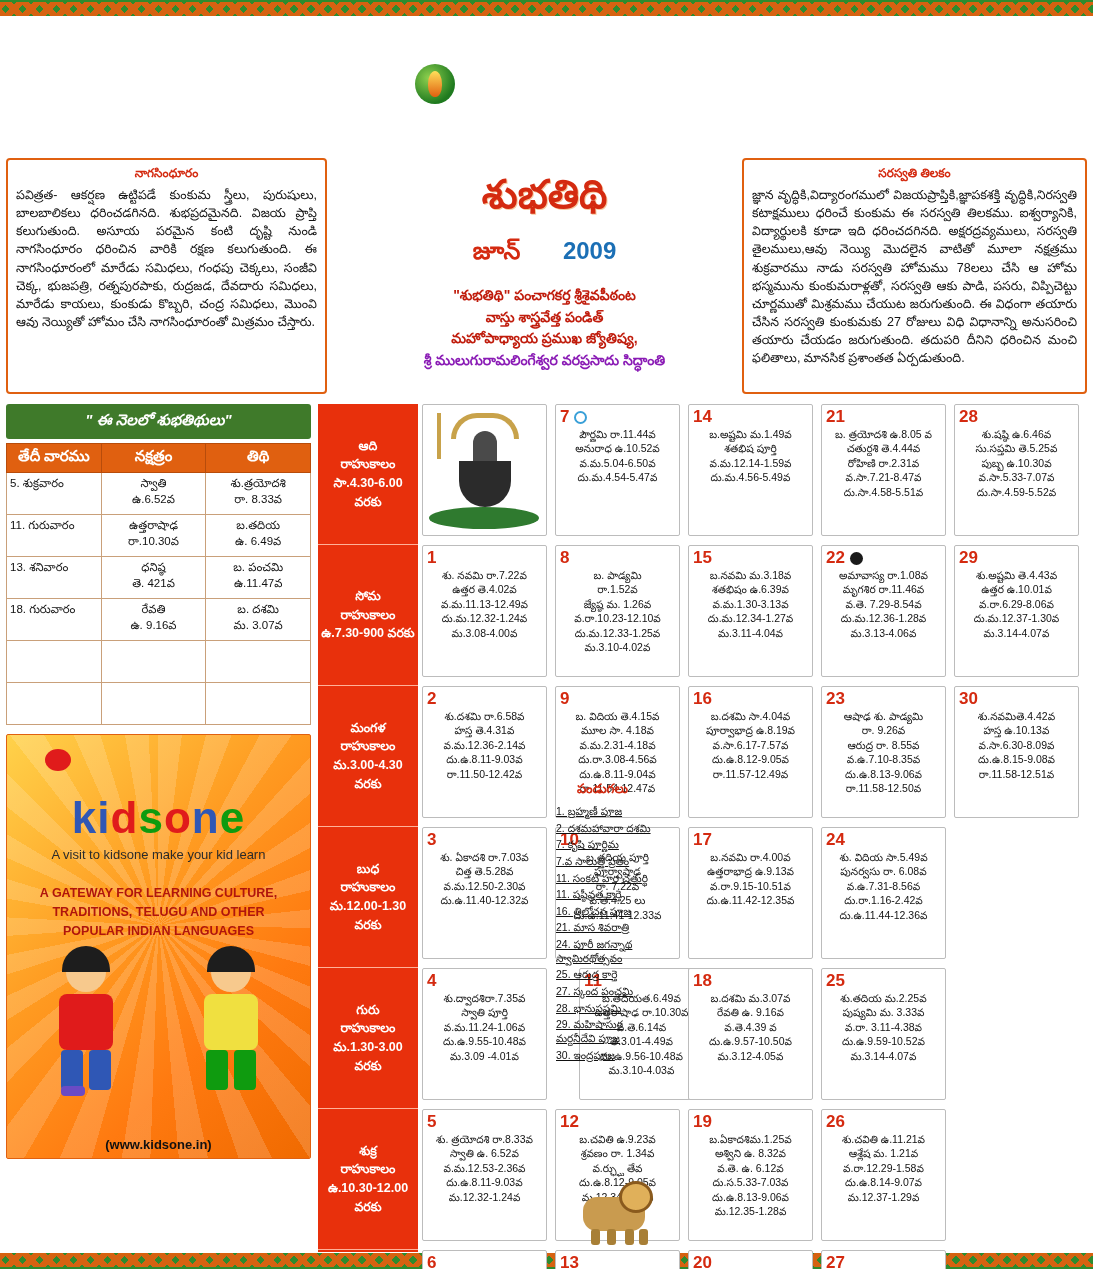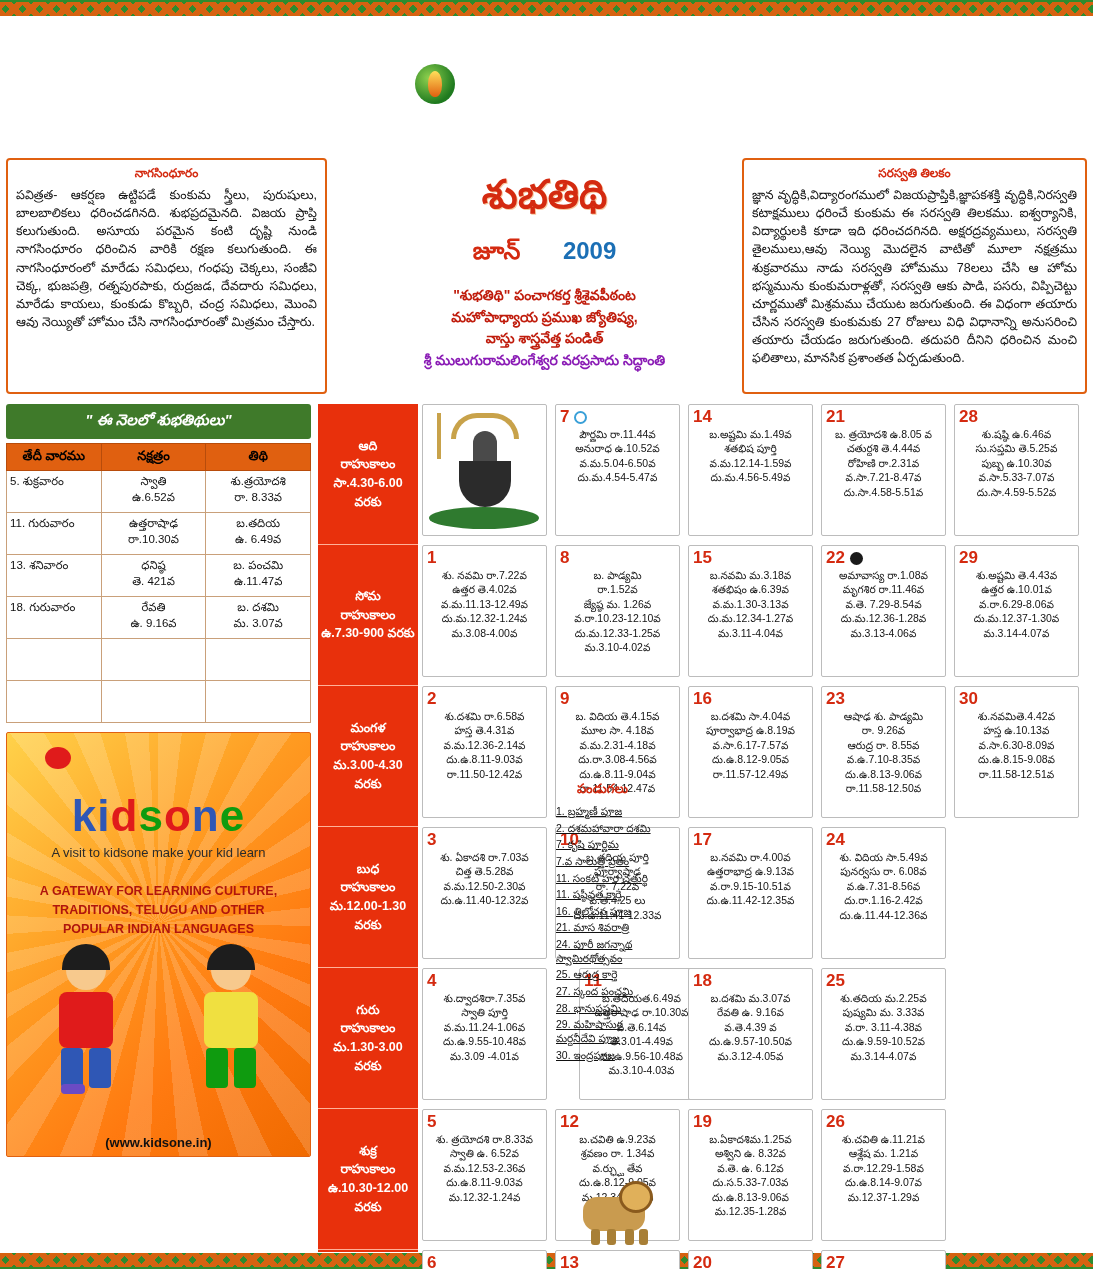--- a/index.html
+++ b/index.html
@@ -103,22 +103,22 @@
   .sub-head {
     background:#3f7a2a; color:#ffffff; font-size:15px; font-weight:bold;
     text-align:center; padding:7px 4px; border-radius:3px;
     font-style:italic;
   }
   table.tithi {
     width:100%; border-collapse:collapse; margin-top:4px;
     background:#fff;
   }
   table.tithi th {
-    background:#e06010; color:#000000; font-size:13px; font-weight:bold;
-    border:1px solid #b84c0b; padding:4px 2px;
+    background:#e06010; color:#ffffff; font-size:15px; font-weight:bold;
+    border:1px solid #b84c0b; padding:4px 2px;font-family:Liberation Serif, serif;
   }
   table.tithi td {
     border:1px solid #c9a07a; font-size:11.5px; color:#111;
     padding:4px 3px; vertical-align:top; height:42px;
   }
   td.c-date { width:95px;margin-top:12px; }
   td.c-nak { width:105px; text-align:center; }
   td.c-tit { width:105px; text-align:center; }
 
   .ad {
@@ -249,22 +249,22 @@
   </div>
 
   <div class="center-col">
     <div class="sub-title-big">శుభతిథి</div>
     <div class="month-row">
       <span class="mon">జూన్</span>
       <span>2009</span>
     </div>
     <div class="center-credit">
       <div>"శుభతిథి" పంచాగకర్త శ్రీశైవపీఠంట</div>
+      <div>వాస్తు శాస్త్రవేత్త పండిత్</div>
       <div>మహోపాధ్యాయ ప్రముఖ జ్యోతిష్య,</div>
-      <div>వాస్తు శాస్త్రవేత్త పండిత్</div>
       <div class="line4">శ్రీ ములుగురామలింగేశ్వర వరప్రసాదు సిద్ధాంతి</div>
     </div>
   </div>
 
   <div class="box box-right">
     <div class="box-title">సరస్వతి తిలకం</div>
     <div class="box-body">జ్ఞాన వృద్ధికి,విద్యారంగములో విజయప్రాప్తికి,జ్ఞాపకశక్తి వృద్ధికి,నిరస్వతి కటాక్షములు ధరించే కుంకుమ ఈ సరస్వతి తిలకము. ఐశ్వర్యానికి, విద్యార్థులకి కూడా ఇది ధరించదగినది. అక్షరద్రవ్యములు, సరస్వతి తైలములు,ఆవు నెయ్యి మొదలైన వాటితో మూలా నక్షత్రము శుక్రవారము నాడు సరస్వతి హోమము 78లలు చేసి ఆ హోమ భస్మమును కుంకుమరాళ్లతో, సరస్వతి ఆకు పాడి, పసరు, విప్పిచెట్టు చూర్ణముతో మిశ్రమము చేయుట జరుగుతుంది. ఈ విధంగా తయారు చేసిన సరస్వతి కుంకుమకు 27 రోజులు విధి విధానాన్ని అనుసరించి తయారు చేయడం జరుగుతుంది. తదుపరి దీనిని ధరించిన మంచి ఫలితాలు, మానసిక ప్రశాంతత ఏర్పడుతుంది.</div>
   </div>
 </div>
 

